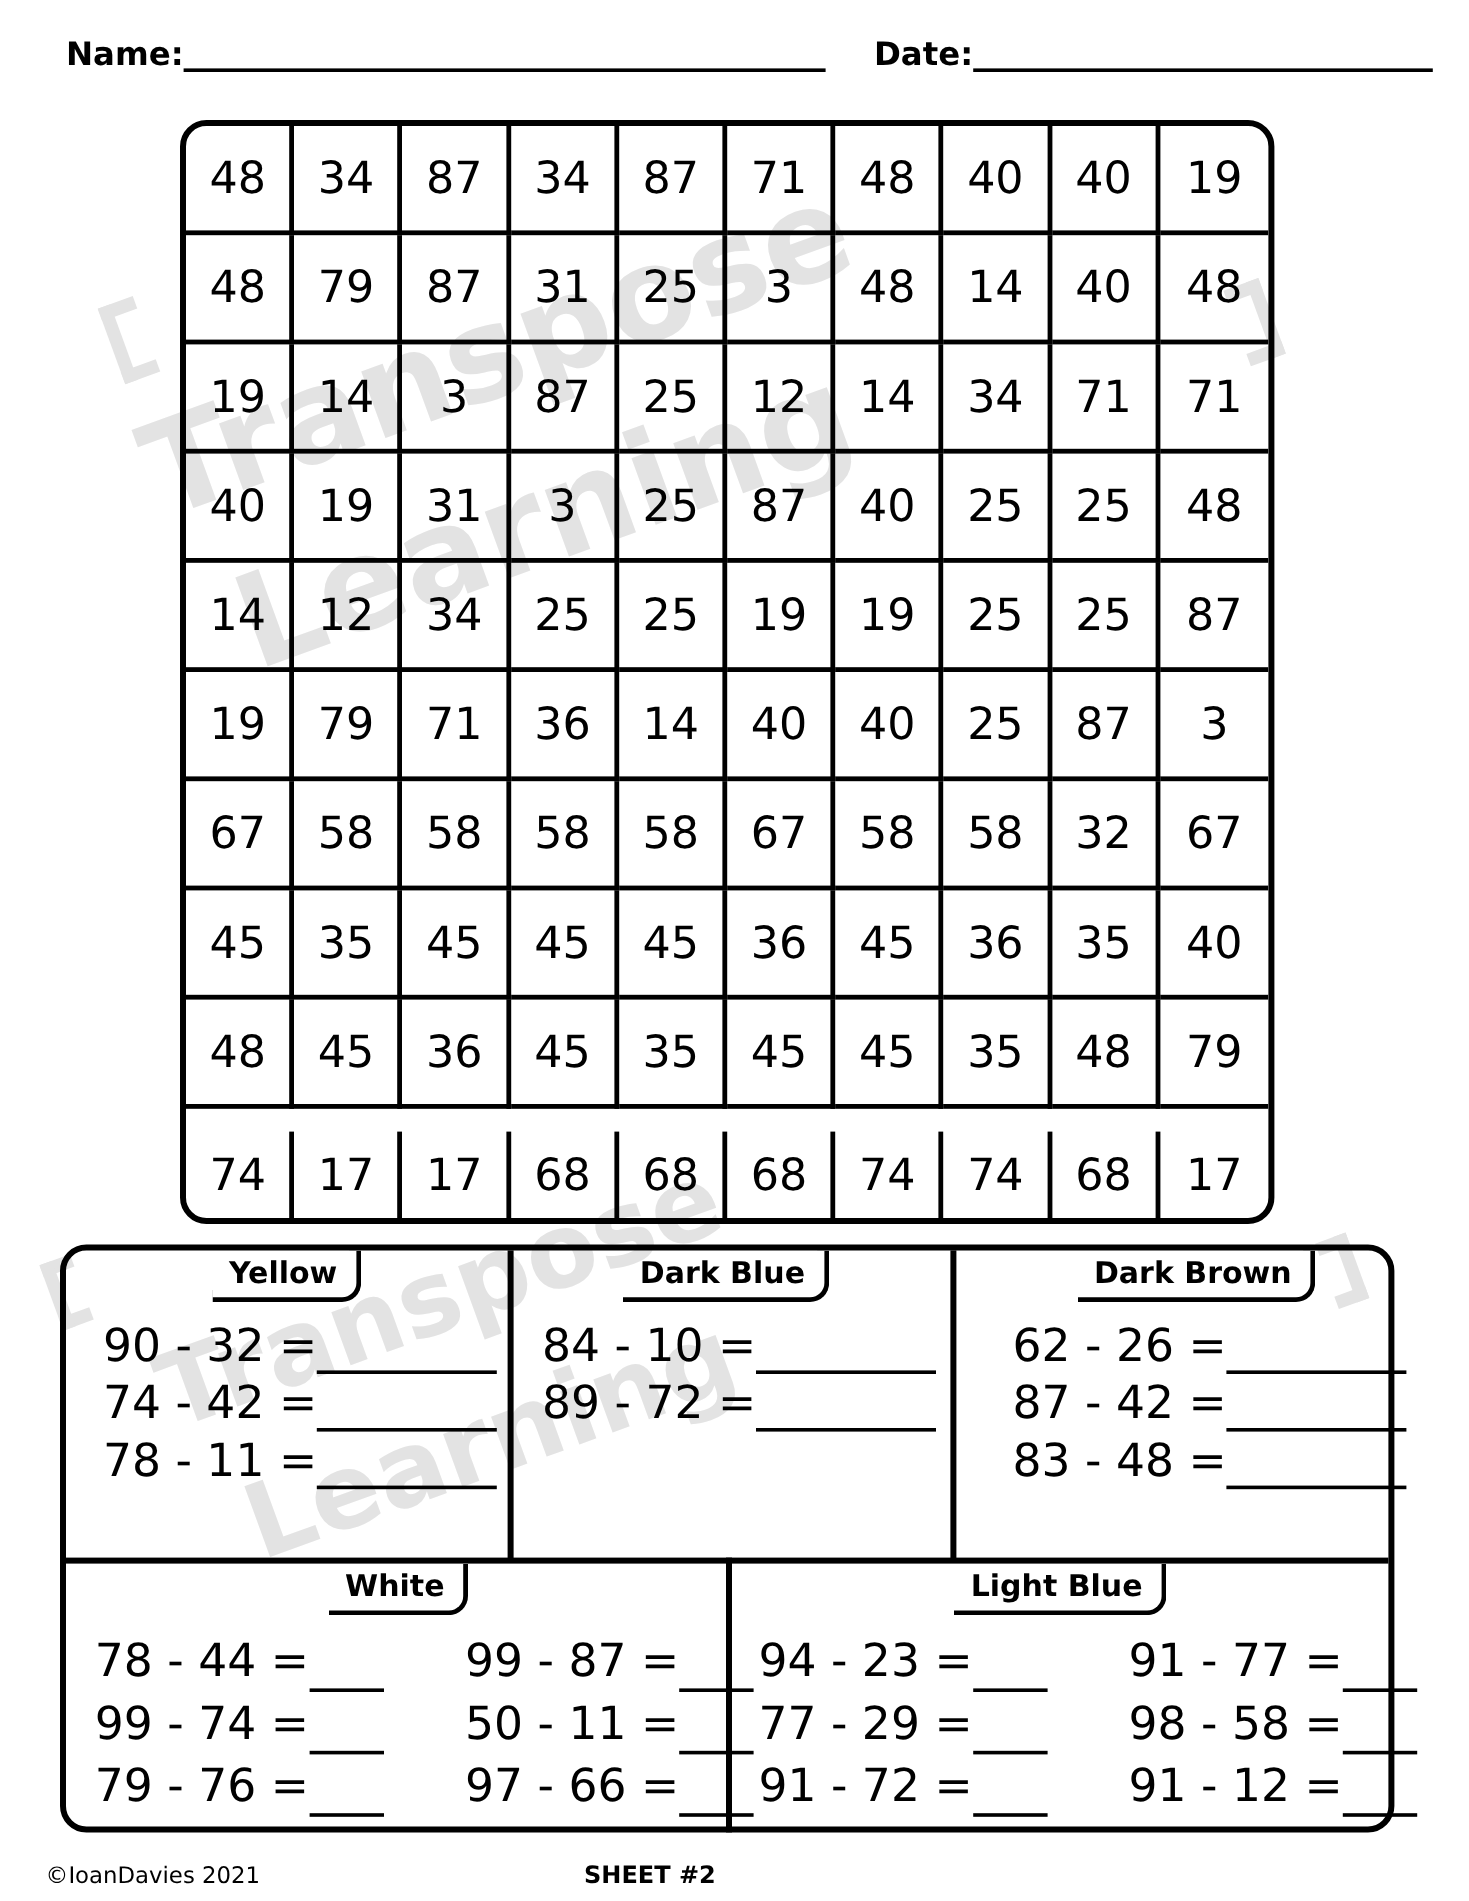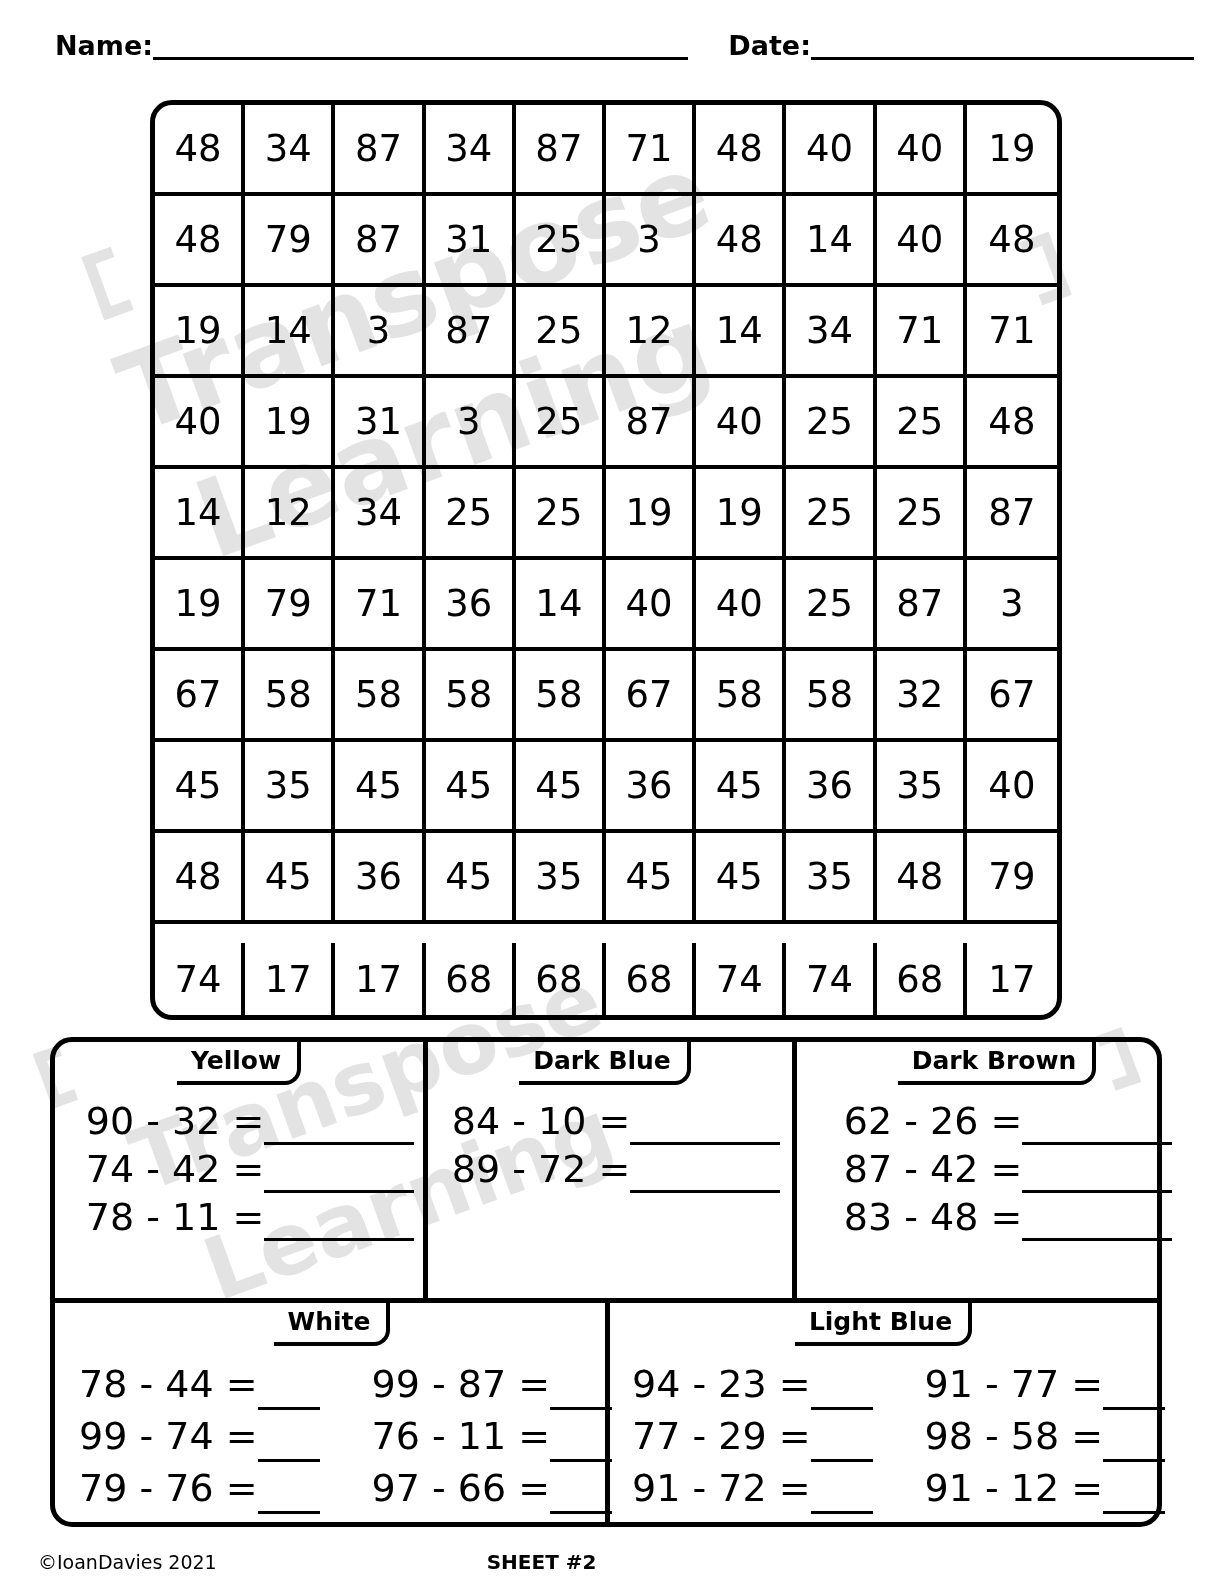--- a/index.html
+++ b/index.html
@@ -153,21 +153,21 @@
     background: #000;
   }
   .hdiv {
     position: absolute;
     height: 5px;
     background: #000;
   }
 
   .two-col {
     display: flex;
-    gap: 52px;
+    gap: 68px;
     padding: 12px 0 0 22px;
   }
   .two-col .col .eq { line-height: 52px; }
 
   
   .footer {
     position: absolute;
     bottom: 10px;
     left: 38px;
     right: 28px;
@@ -338,21 +338,21 @@
   <div class="key-box" style="left:2px; top:261px; width:550px; height:224px;">
     <div class="key-title">White</div>
     <div class="two-col">
       <div class="col">
         <div class="eq"><span>78 - 44 =</span><span class="blank bl-short"></span></div>
         <div class="eq"><span>99 - 74 =</span><span class="blank bl-short"></span></div>
         <div class="eq"><span>79 - 76 =</span><span class="blank bl-short"></span></div>
       </div>
       <div class="col">
         <div class="eq"><span>99 - 87 =</span><span class="blank bl-short"></span></div>
-        <div class="eq"><span>76 - 11 =</span><span class="blank bl-short"></span></div>
+        <div class="eq"><span>50 - 11 =</span><span class="blank bl-short"></span></div>
         <div class="eq"><span>97 - 66 =</span><span class="blank bl-short"></span></div>
       </div>
     </div>
   </div>
 
   <div class="key-box" style="left:555px; top:261px; width:547px; height:224px;">
     <div class="key-title">Light Blue</div>
     <div class="two-col">
       <div class="col">
         <div class="eq"><span>94 - 23 =</span><span class="blank bl-short"></span></div>

